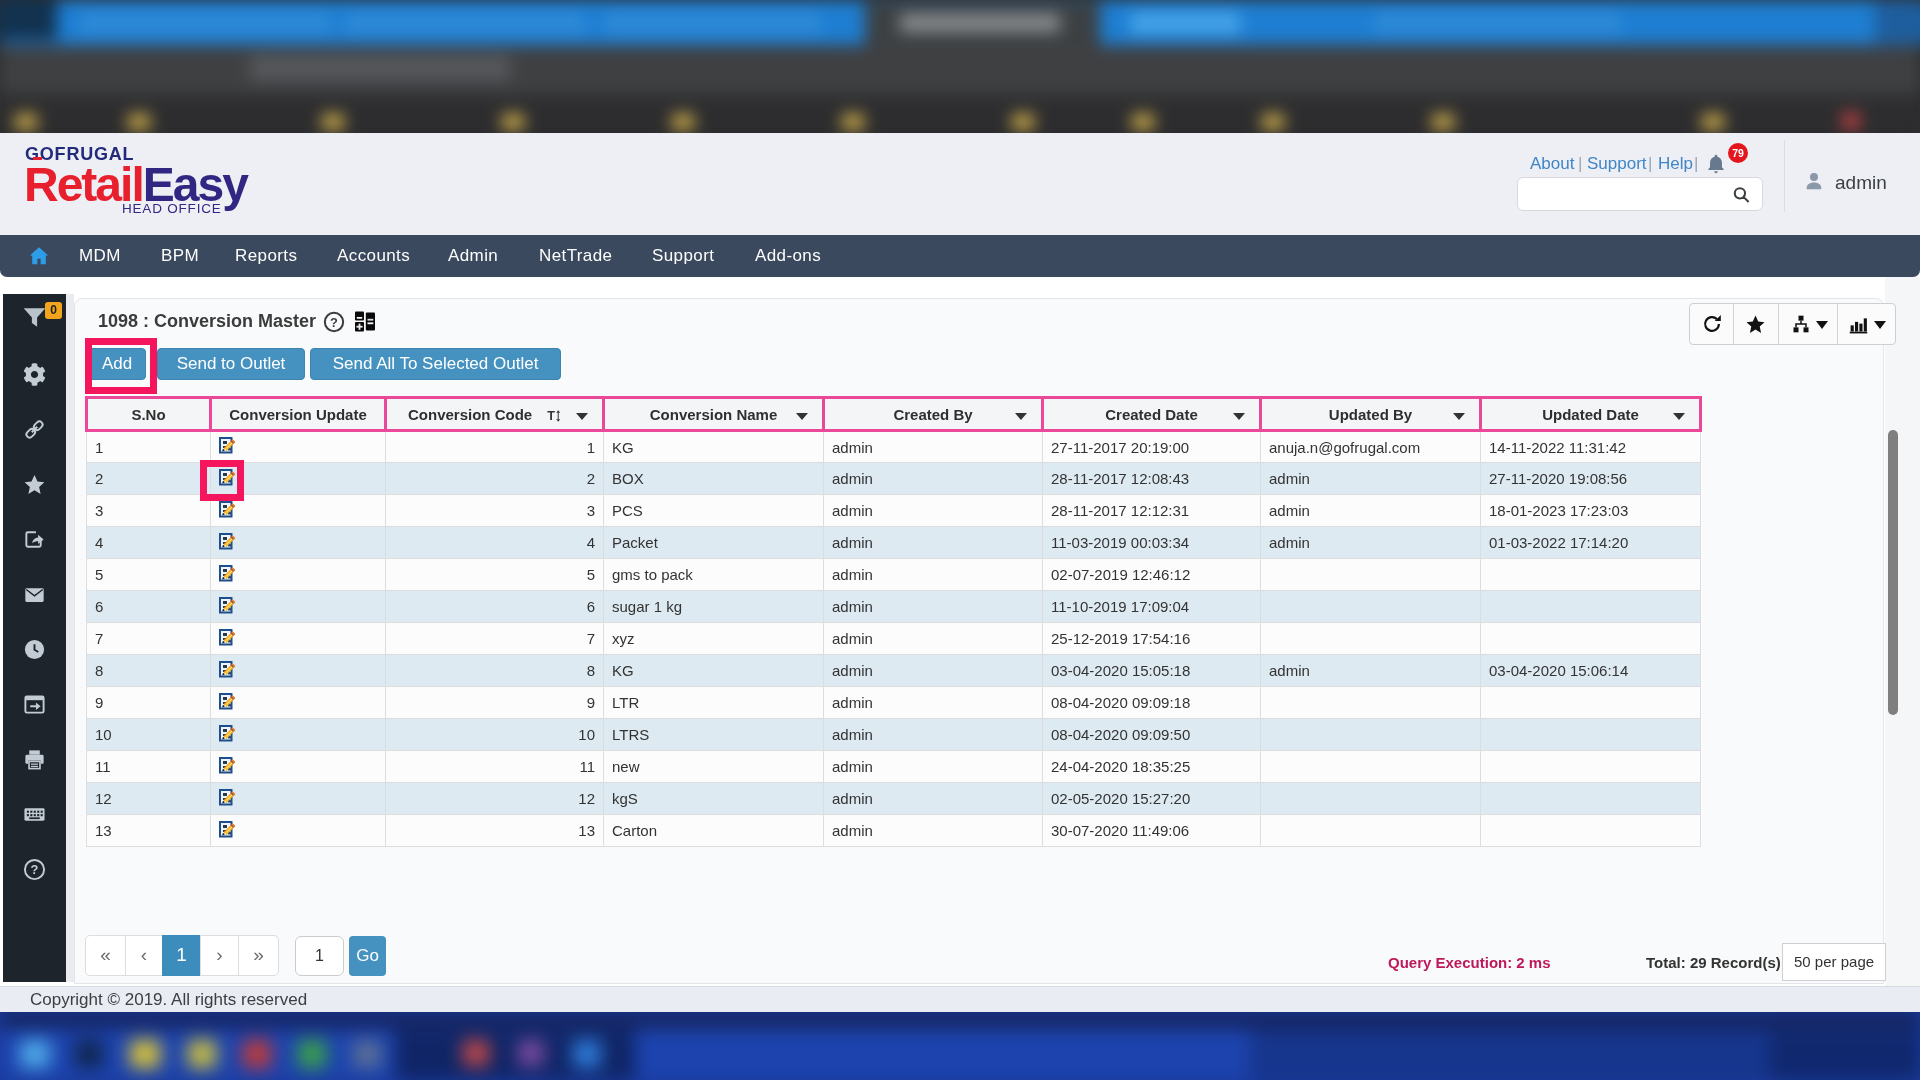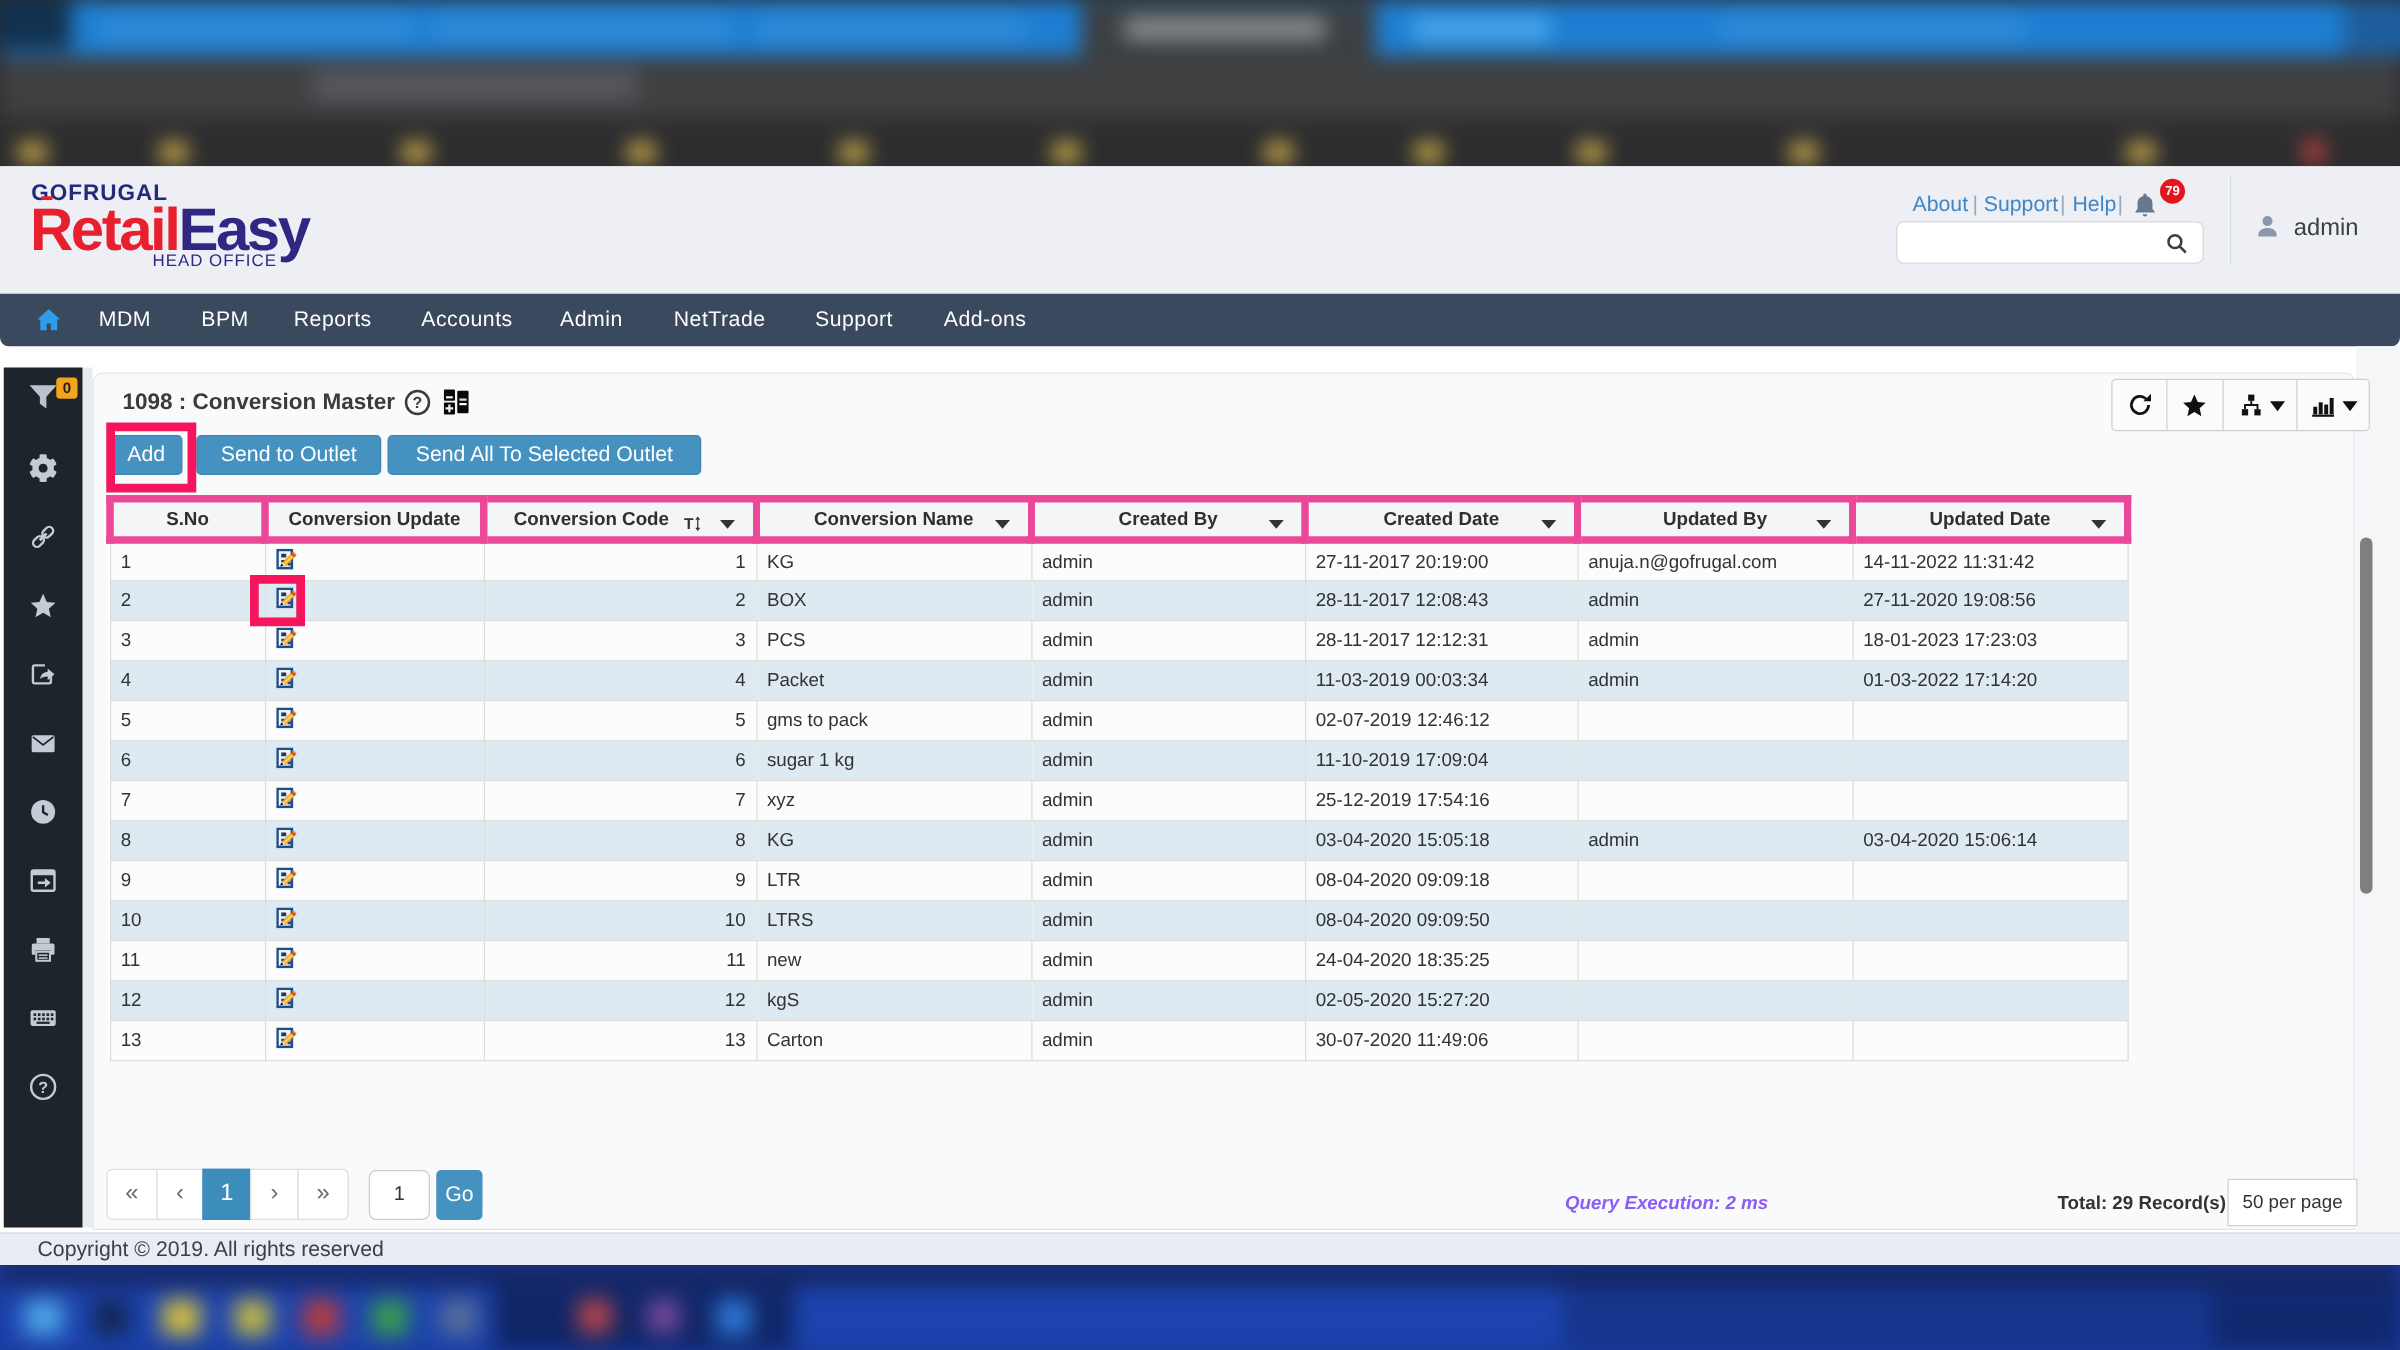--- a/index.html
+++ b/index.html
@@ -46,32 +46,32 @@
 #btn-send { left:157px; top:348px; width:148px; height:32px; line-height:30px; }
 #btn-sendall { left:310px; top:348px; width:251px; height:32px; line-height:30px; }
 
 
 .ann { position:absolute; border:7px solid #f5155c; }
 #ann1 { left:85px; top:338px; width:72px; height:56px; }
 #ann2 { left:200px; top:460px; width:44px; height:41px; }
 
 
 #tbl { left:85px; top:396px; border-collapse:collapse; table-layout:fixed; font-size:15px; color:#333333; background:#fcfcfc; }
-#tbl th { height:33px; font-weight:bold; color:#2f2f2f; background:#f4f5f6; border:6px solid #ec4899; position:relative; text-align:center; font-size:15px; }
+#tbl th { height:33px; font-weight:bold; color:#2f2f2f; background:#f4f5f6; border:3px solid #ec4899; position:relative; text-align:center; font-size:15px; }
 #tbl td { height:32px; border:1px solid #dddddd; padding:0 8px; white-space:nowrap; overflow:hidden; }
 #tbl tr.even td { background:#deeaf2; }
 #tbl td.num { text-align:right; }
 .caret { position:absolute; right:14px; top:14px; width:0; height:0; border-left:6px solid transparent; border-right:6px solid transparent; border-top:7px solid #333; }
 
 
 .pg { position:absolute; top:935px; height:41px; background:#fff; border:1px solid #ddd; color:#6b6b6b; font-size:19px; text-align:center; line-height:38px; }
 #pg-input { left:295px; top:936px; width:49px; height:40px; border:1px solid #ccc; border-radius:6px; background:#fff; text-align:center; line-height:38px; font-size:16px; color:#333; }
 #pg-go { left:349px; top:936px; width:37px; height:40px; background:#4592c1; border-radius:4px; color:#fff; font-size:17px; text-align:center; line-height:40px; }
 
-#query-exec { left:1252px; top:954px; font-size:15px; font-weight:bold; color:#8b5cf6;font-style:italic; }
+#query-exec { left:1388px; top:954px; font-size:15px; font-weight:bold; color:#be185d; }
 #total-rec { left:1646px; top:954px; font-size:15px; font-weight:bold; color:#333; }
 #perpage { left:1782px; top:943px; width:104px; height:38px; background:#fff; border:1px solid #d0d0d0; font-size:15px; color:#333; line-height:36px; padding-left:11px; }
 
 
 #scroll-thumb { left:1888px; top:430px; width:10px; height:285px; background:#7f7f7f; border-radius:5px; }
 
 
 #copyright { left:0; top:986px; width:1920px; height:26px; background:#e9ecf2; border-top:1px solid #d6dae2; color:#3c4043; font-size:17px; padding-left:30px; line-height:25px; }
 
 

